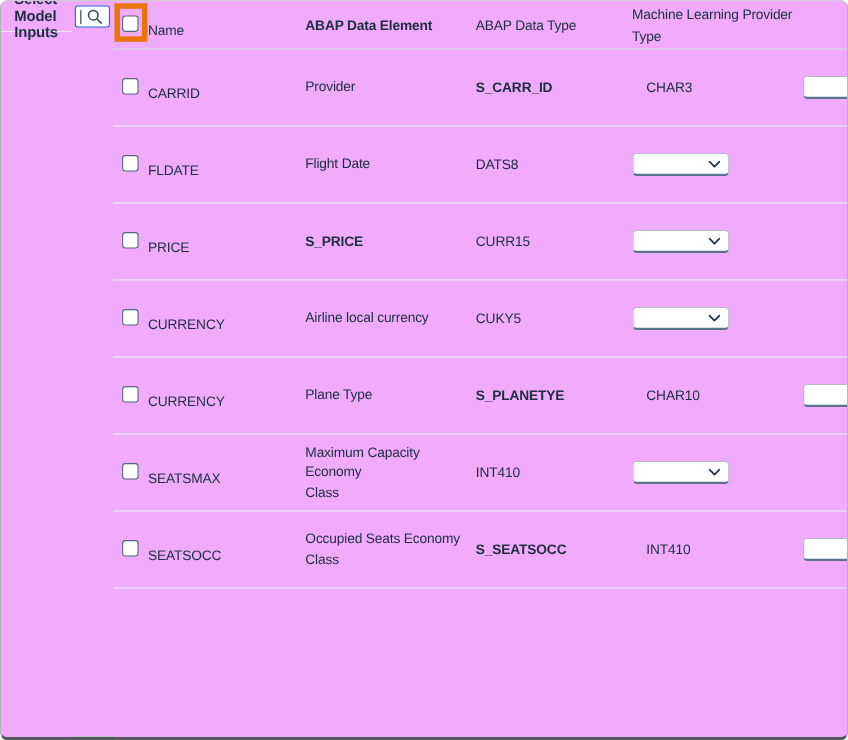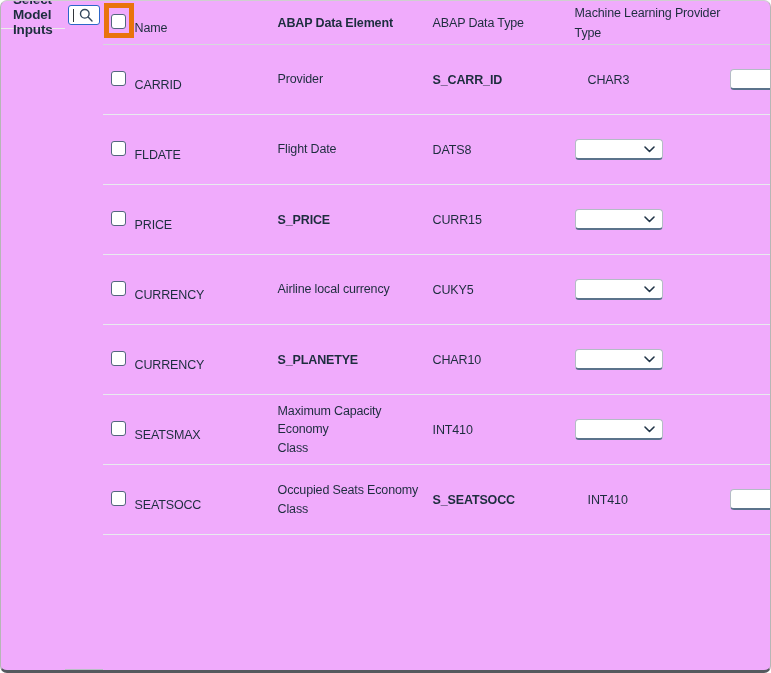--- a/index.html
+++ b/index.html
@@ -202,20 +202,21 @@
         </svg>
       </div>
     </div>
   </div>
 
   <div class="row">
     <div class="c-check">
       <span class="checkbox"></span>
     </div>
     <div class="c-name">CURRENCY</div>
+    <div class="c-desc">Plane Type</div>
     <div class="c-elem">S_PLANETYE</div>
     <div class="c-type">CHAR10</div>
     <div class="c-prov">
       <div class="dd">
         <span class="dd-value"></span>
         <svg width="11" height="7" viewBox="0 0 11 7">
           <polyline points="1,1 5.5,5.5 10,1" fill="none" stroke="#223548" stroke-width="1.6" stroke-linecap="round" stroke-linejoin="round"></polyline>
         </svg>
       </div>
     </div>

